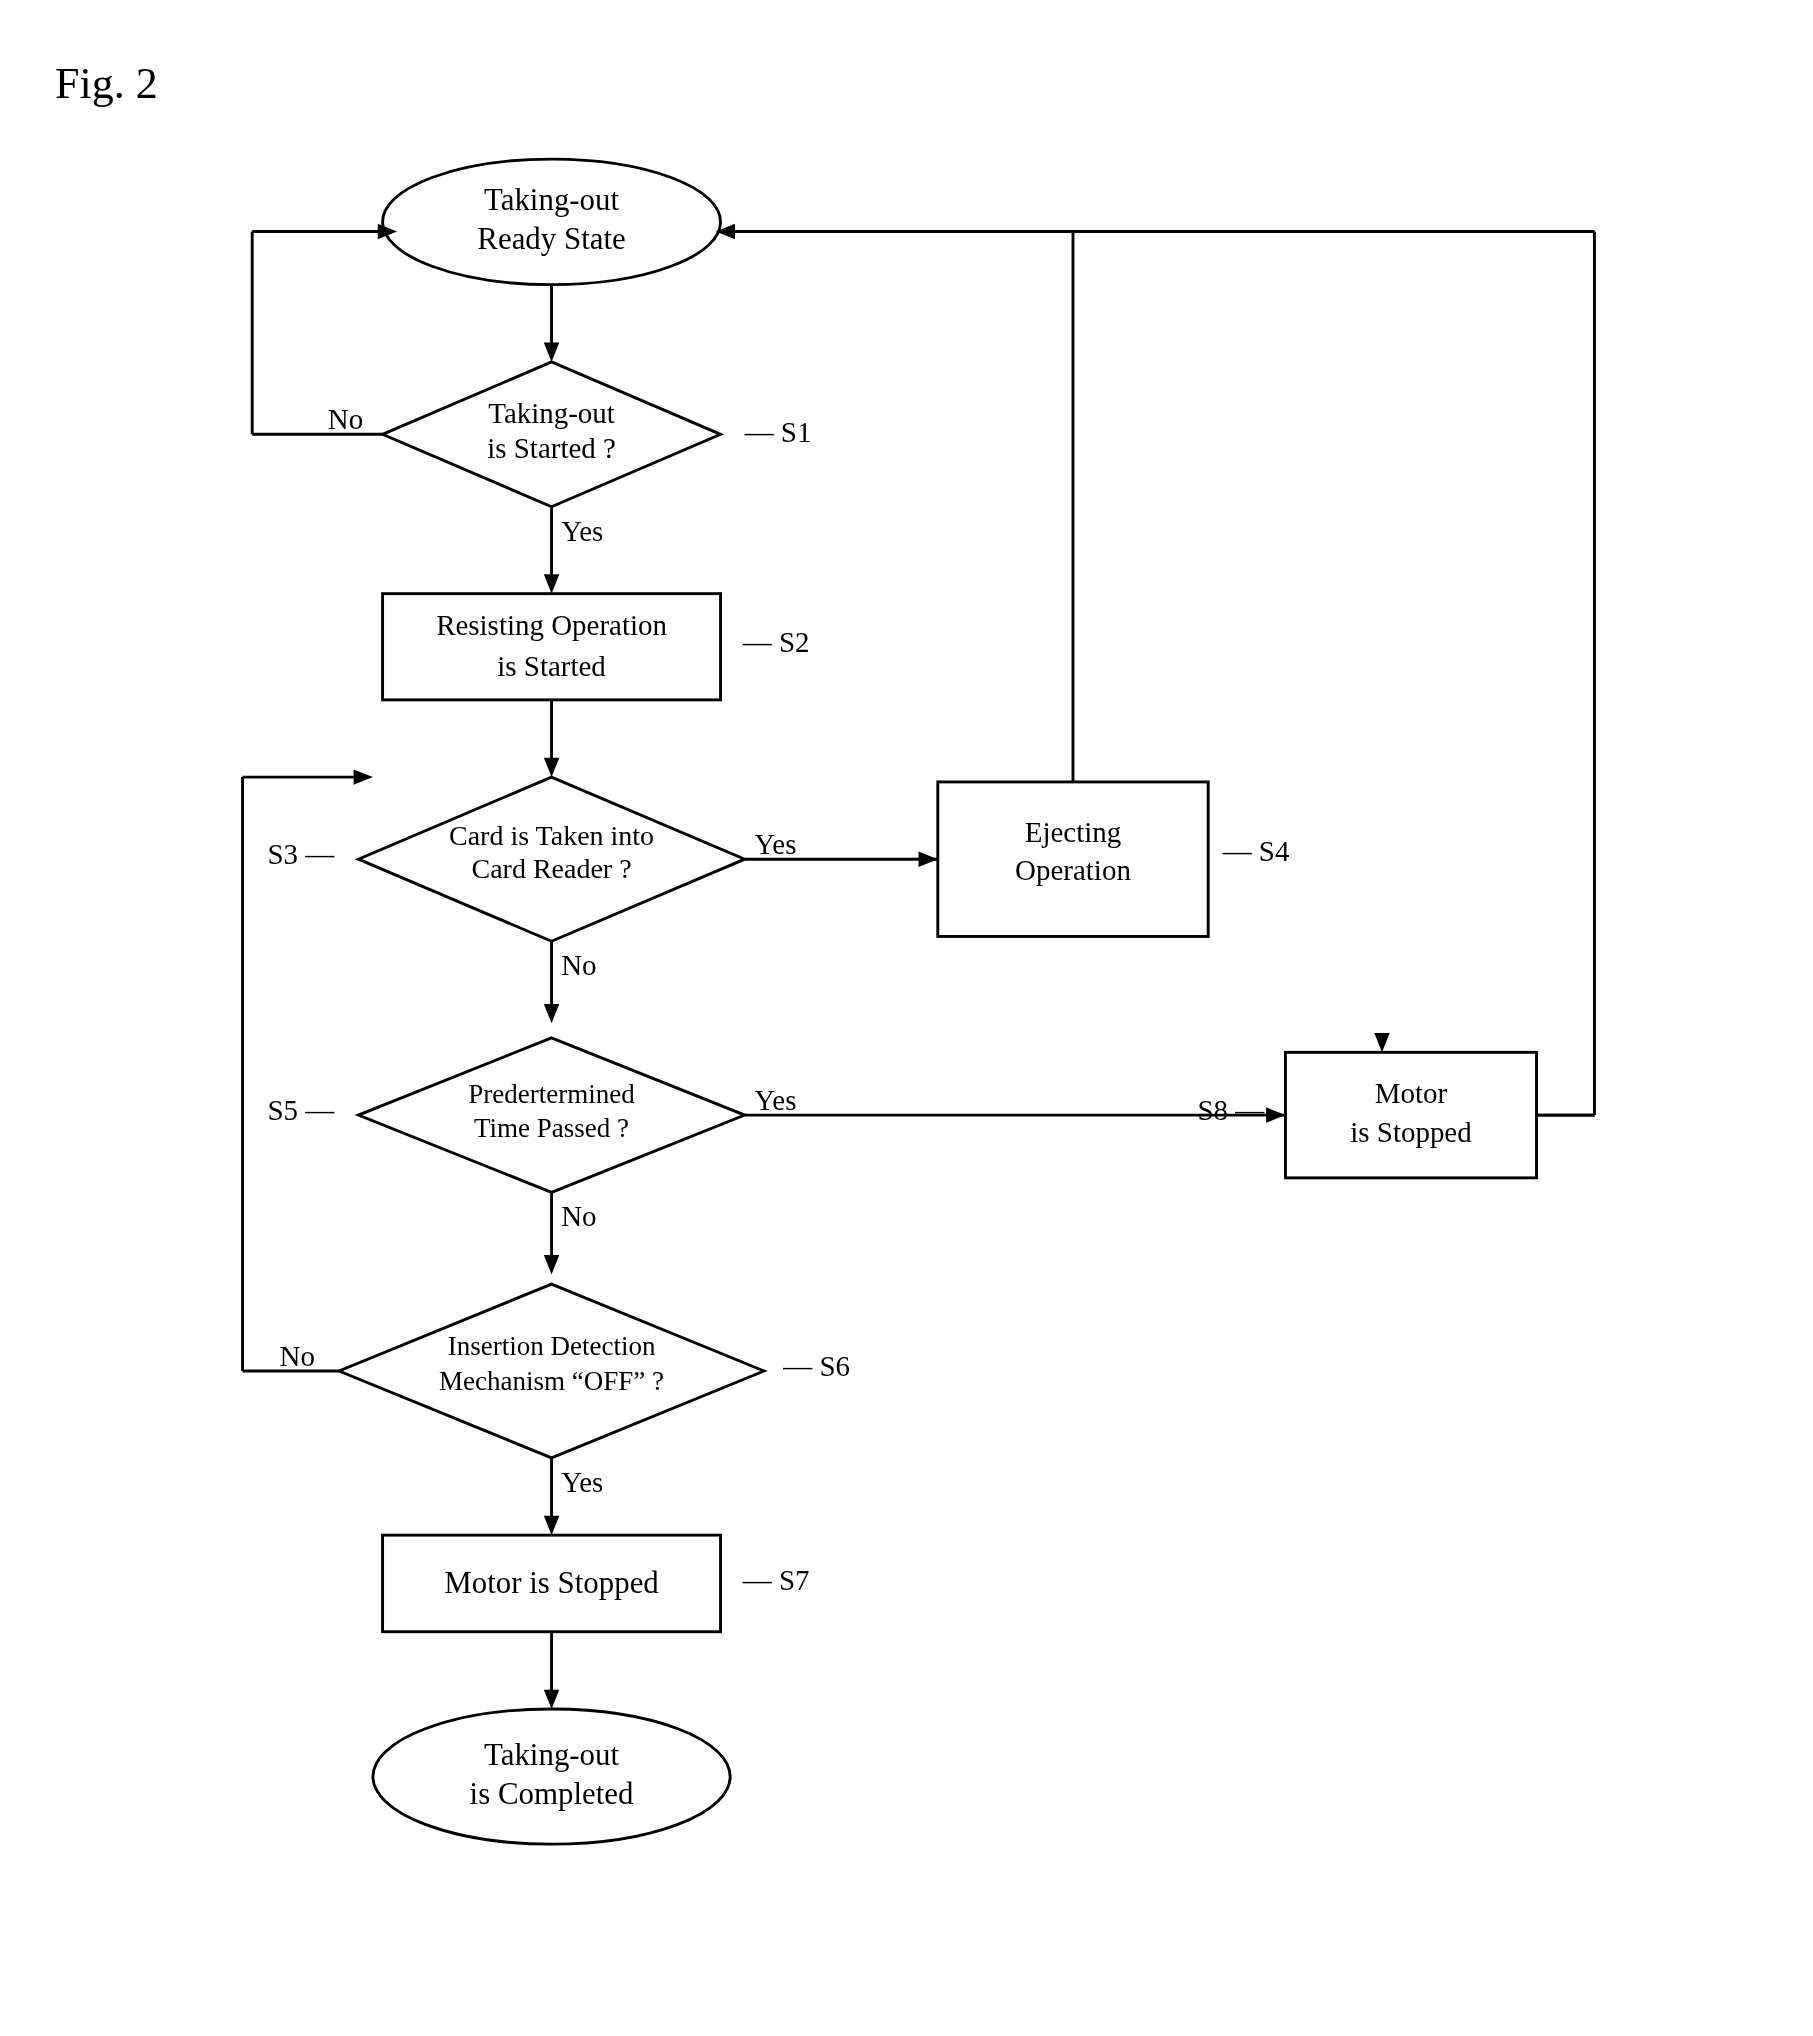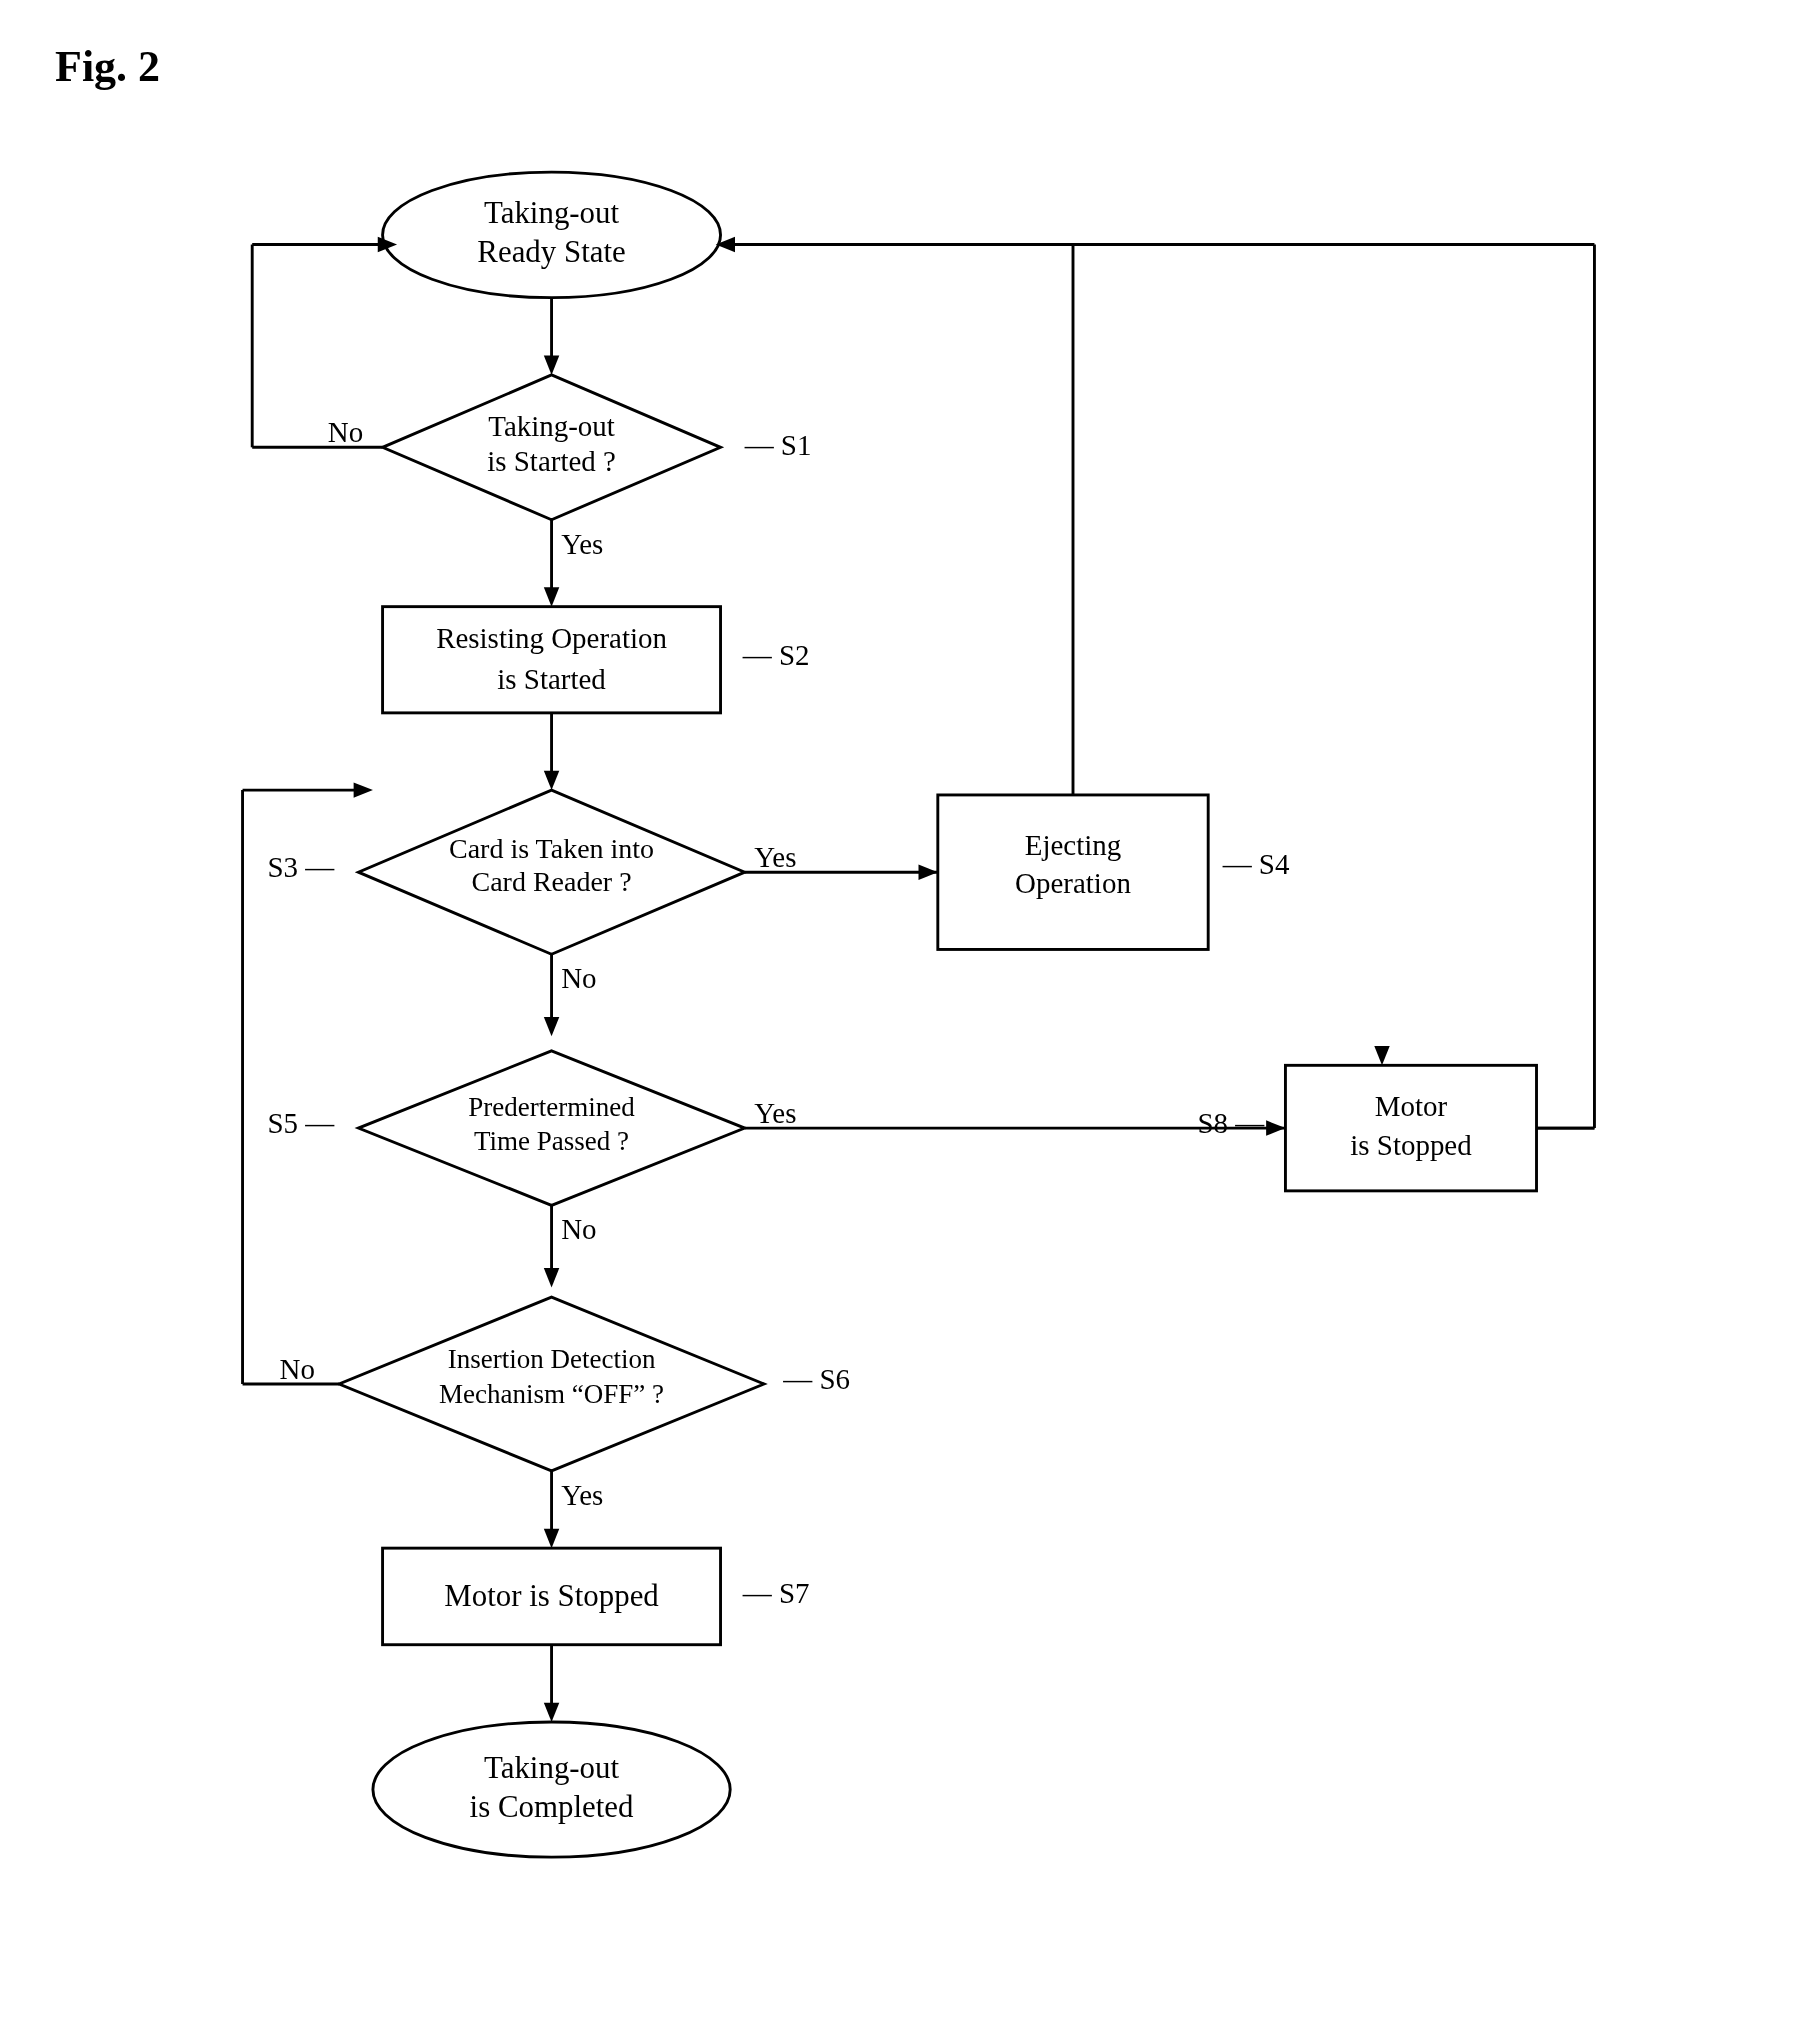--- a/index.html
+++ b/index.html
@@ -6,28 +6,28 @@
     body {
       background: #fff;
       font-family: 'Times New Roman', Times, serif;
       width: 1814px;
       height: 2037px;
       position: relative;
       overflow: hidden;
     }
     .fig-label {
       position: absolute;
-      top: 41px;
+      top: 58px;
       left: 55px;
       font-size: 44px;
-      font-weight: bold;
+      font-weight: normal;
     }
     .flowchart {
       position: absolute;
-      top: 119px;
+      top: 106px;
       left: 138px;
       width: 1561px;
       height: 1883px;
     }
     
     .flowchart svg {
       width: 100%;
       height: 100%;
     }
   </style>

